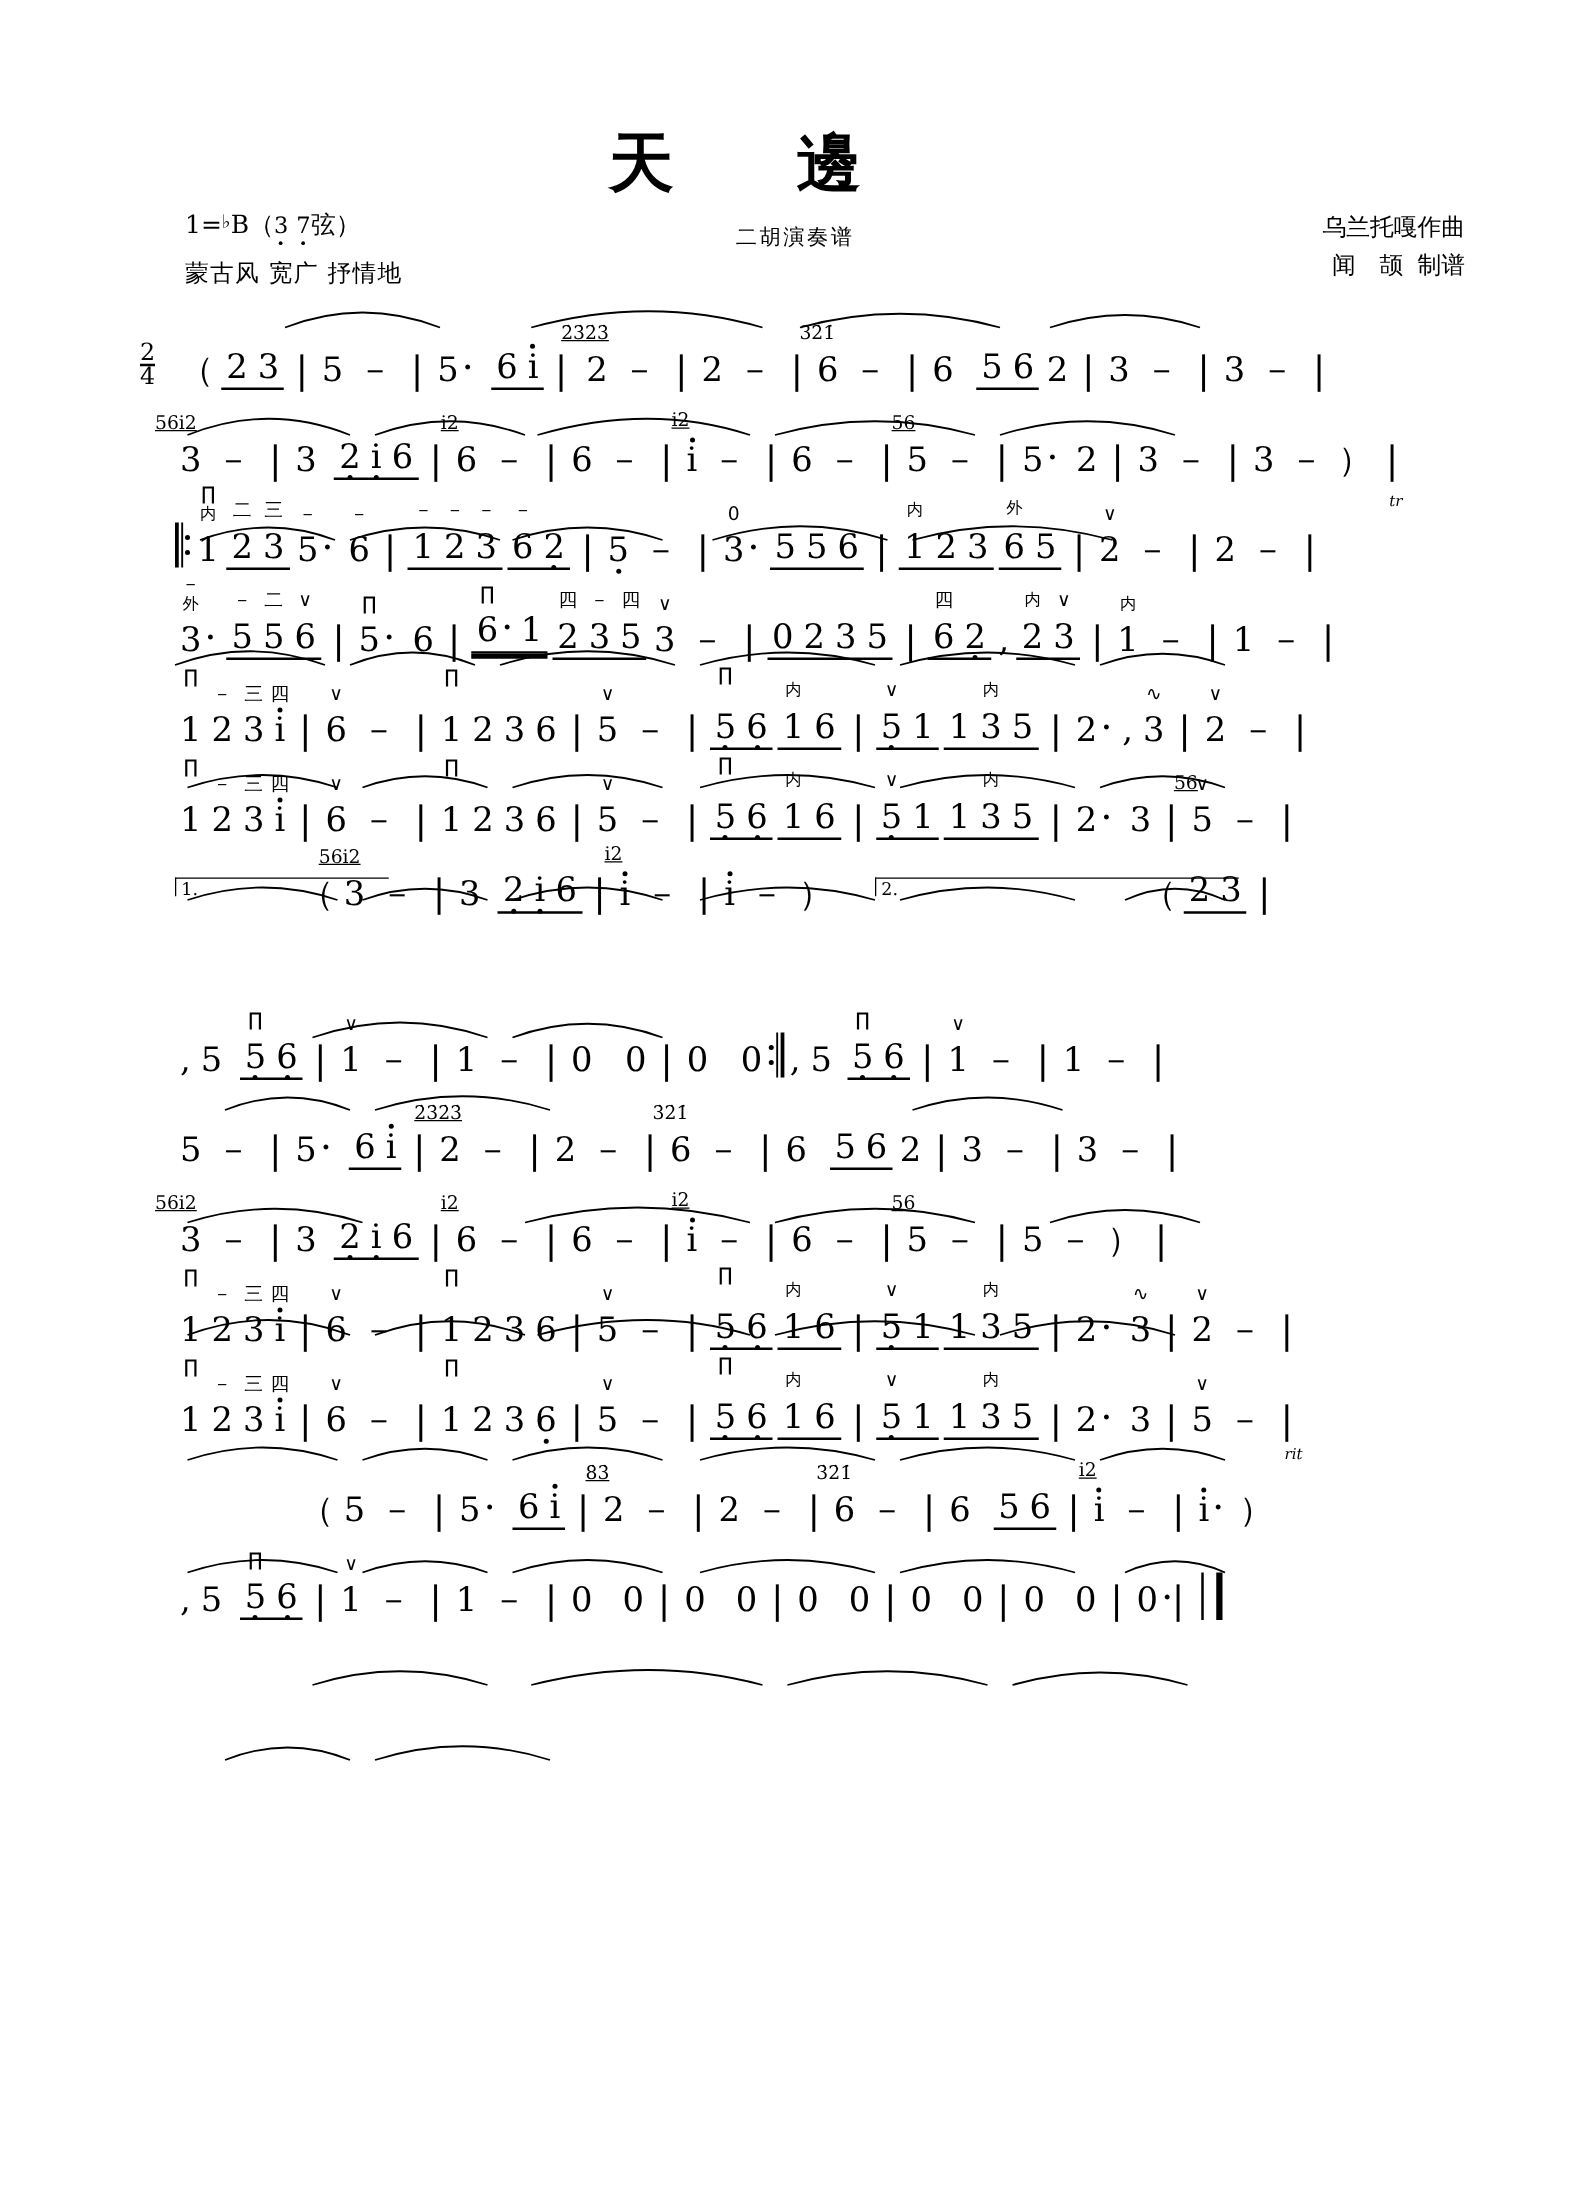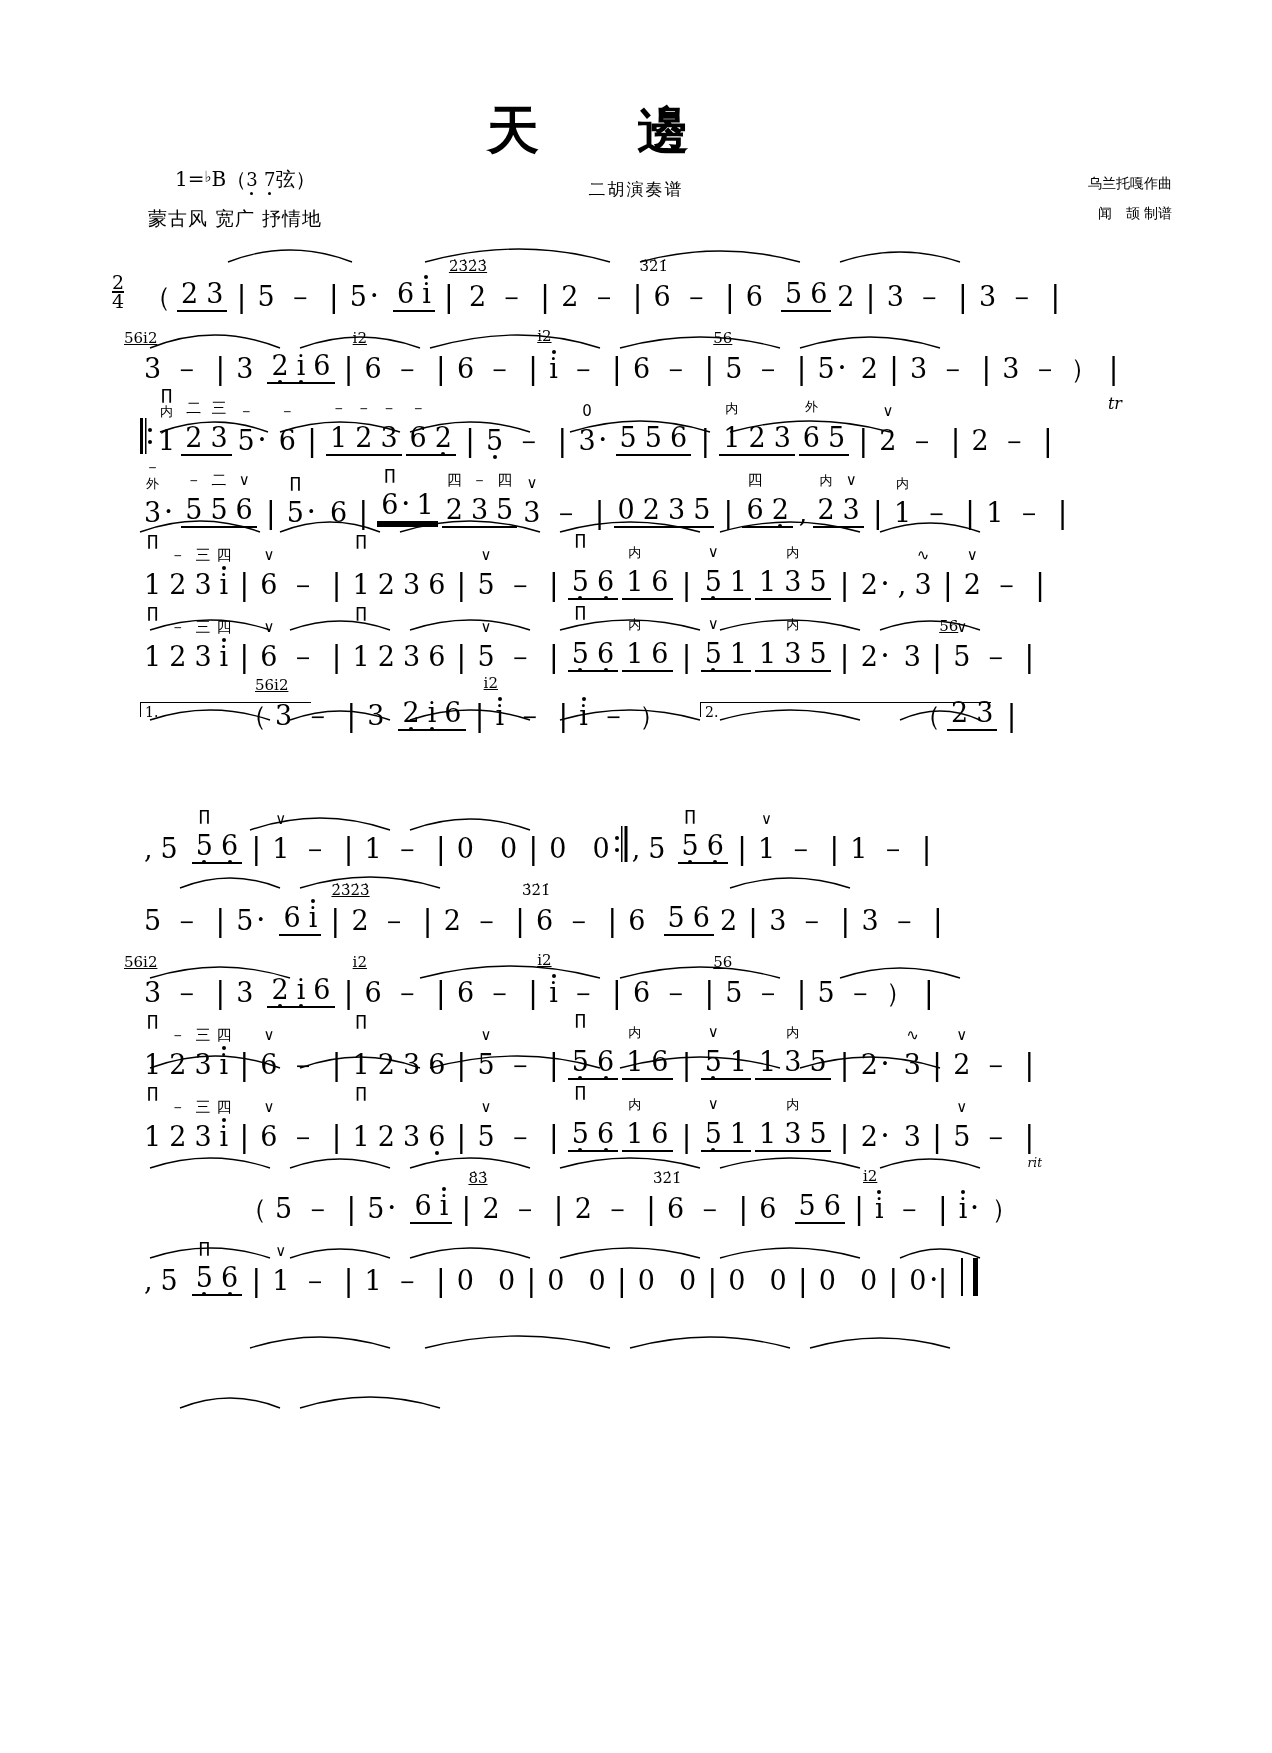--- a/index.html
+++ b/index.html
@@ -43,21 +43,20 @@
     font-size: 17px;
     letter-spacing: 2px;
   }
   .keyline {
     position: absolute;
     top: 166px;
     left: 148px;
     font-family: "DejaVu Serif", serif;
     font-size: 20px;
     white-space: nowrap;
-    margin-left: 27px;
   }
   .keyline .flat { font-size: 15px; vertical-align: 4px; }
   .keyline .low { font-size: 18px; }
   .keyline .dotu { position: relative; }
   .keyline .dotu::after {
     content: "";
     position: absolute;
     left: 50%;
     margin-left: -2px;
     bottom: -5px;
@@ -71,22 +70,22 @@
     left: 148px;
     font-family: "DejaVu Serif", serif;
     font-size: 19px;
     letter-spacing: 1px;
     white-space: nowrap;
   }
   .composer {
     position: absolute;
     top: 168px;
     right: 100px;
-    font-family: Liberation Sans, sans-serif;
-    font-size: 14px;
+    font-family: Liberation Mono, monospace;
+    font-size: 19px;
     text-align: right;
     line-height: 30px;
     white-space: nowrap;
   }
   
   .systems {
     position: absolute;
     top: 240px;
     left: 0;
     width: 1272px;
@@ -204,21 +203,21 @@
     line-height: 16px;
   }
   .endingbox {
     position: absolute;
     border-top: 1.5px solid #000;
     border-left: 1.5px solid #000;
     height: 14px;
     font-size: 15px;
   }
   .endingbox span { position: absolute; top: 1px; left: 4px; font-size: 14px; }
-  .tr { font-style: italic; font-size: 16px; margin-left: 36px; }
+  .tr { font-style: italic; font-size: 12px; margin-left: 36px; }
   .finalbar {
     display: inline-block;
     width: 10px;
     height: 38px;
     border-right: 5px solid #000;
     border-left: 2px solid #000;
     vertical-align: bottom;
     margin-left: 6px;
   }
 </style>

